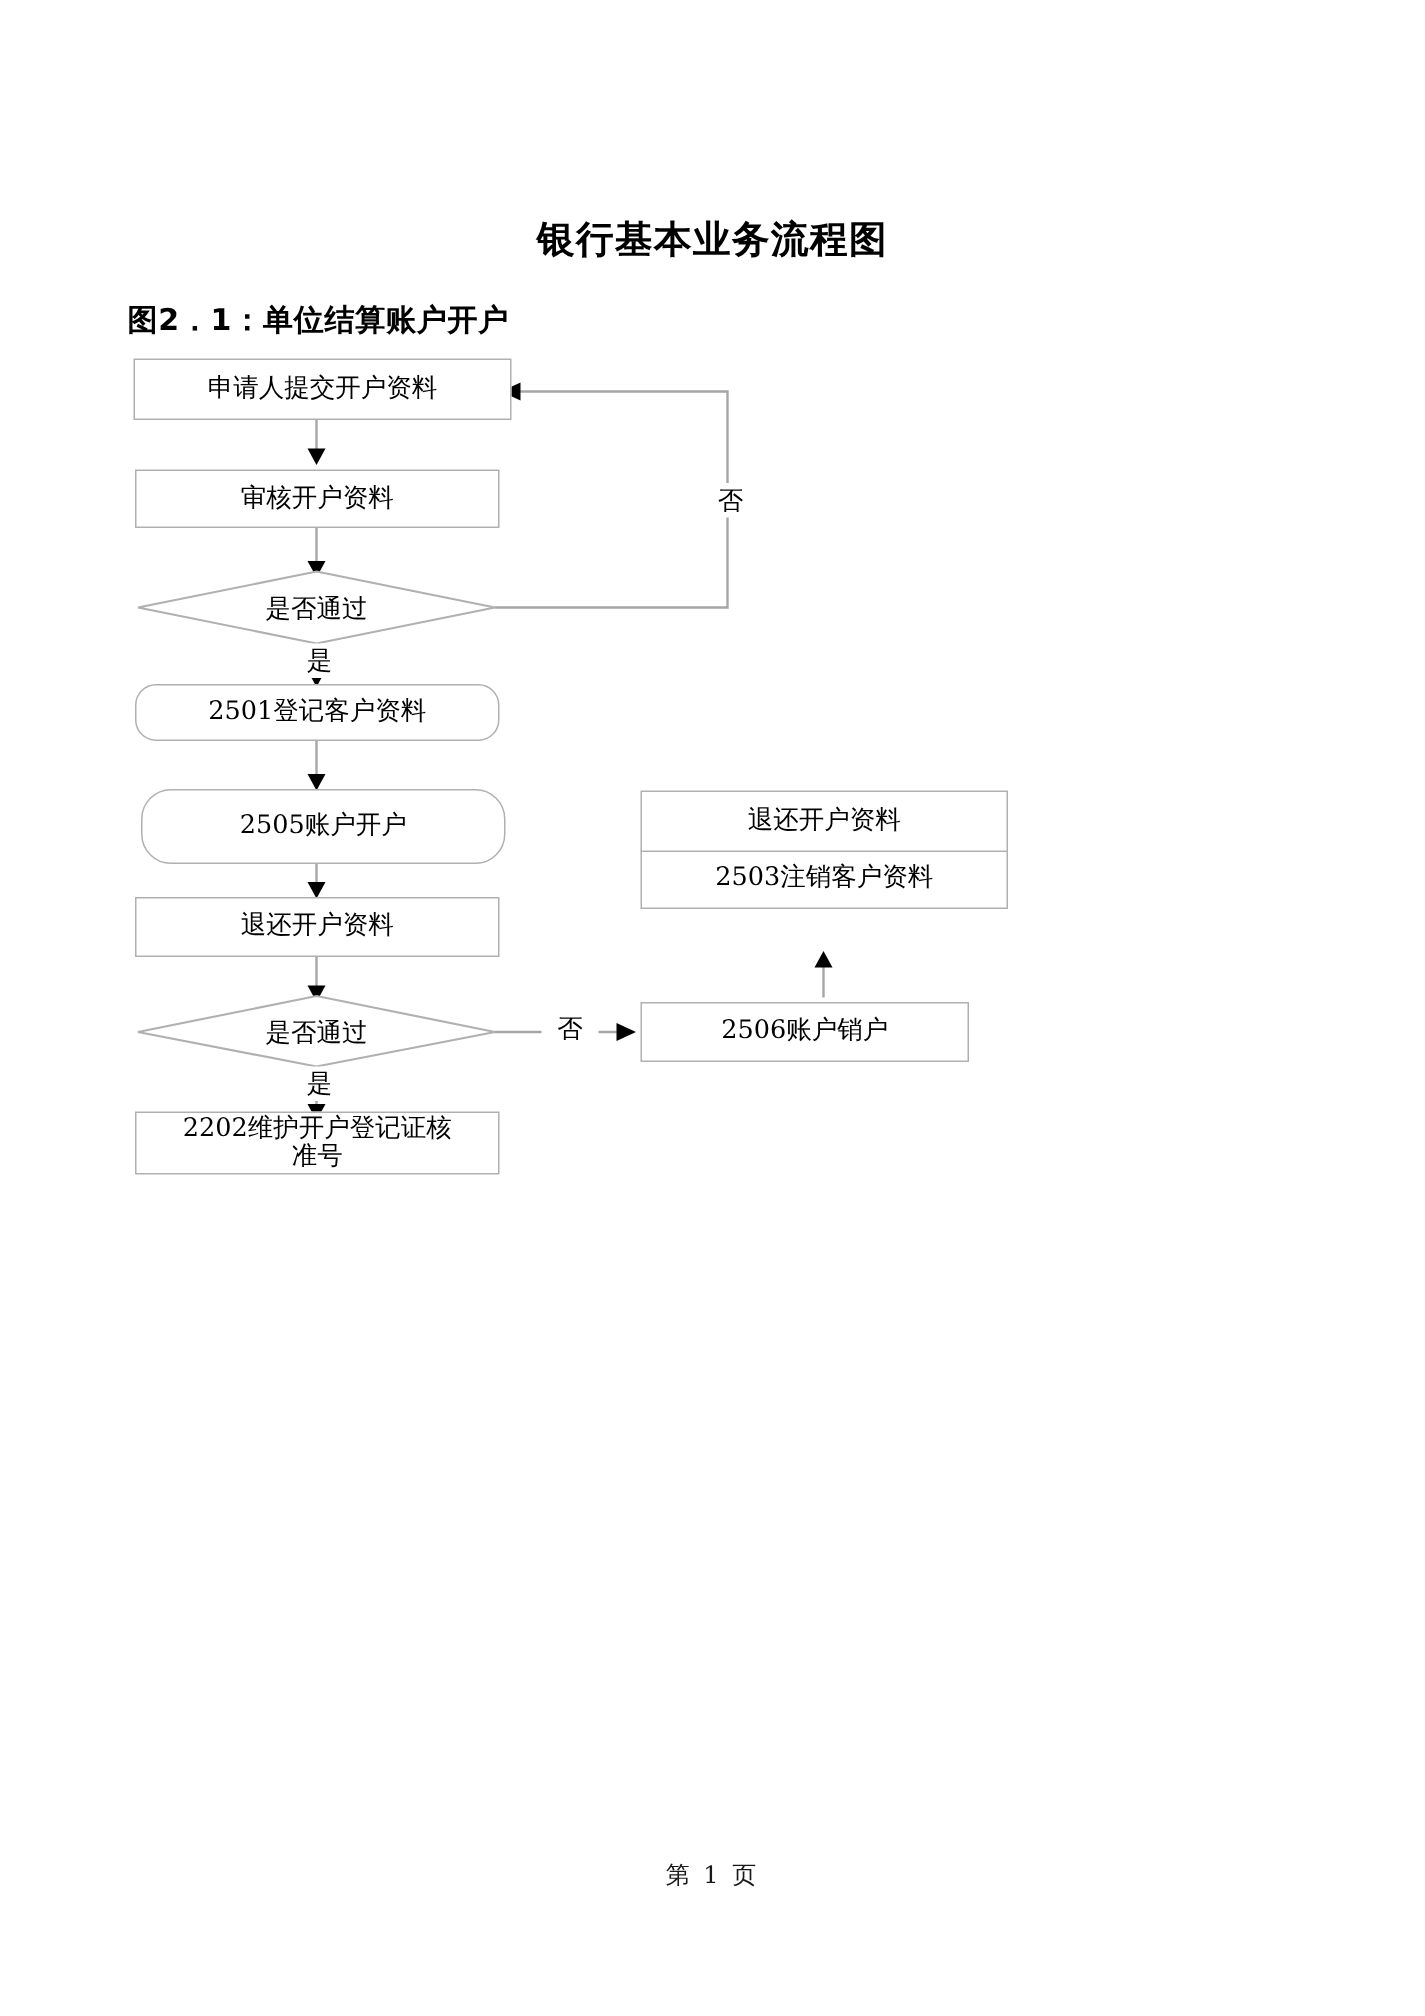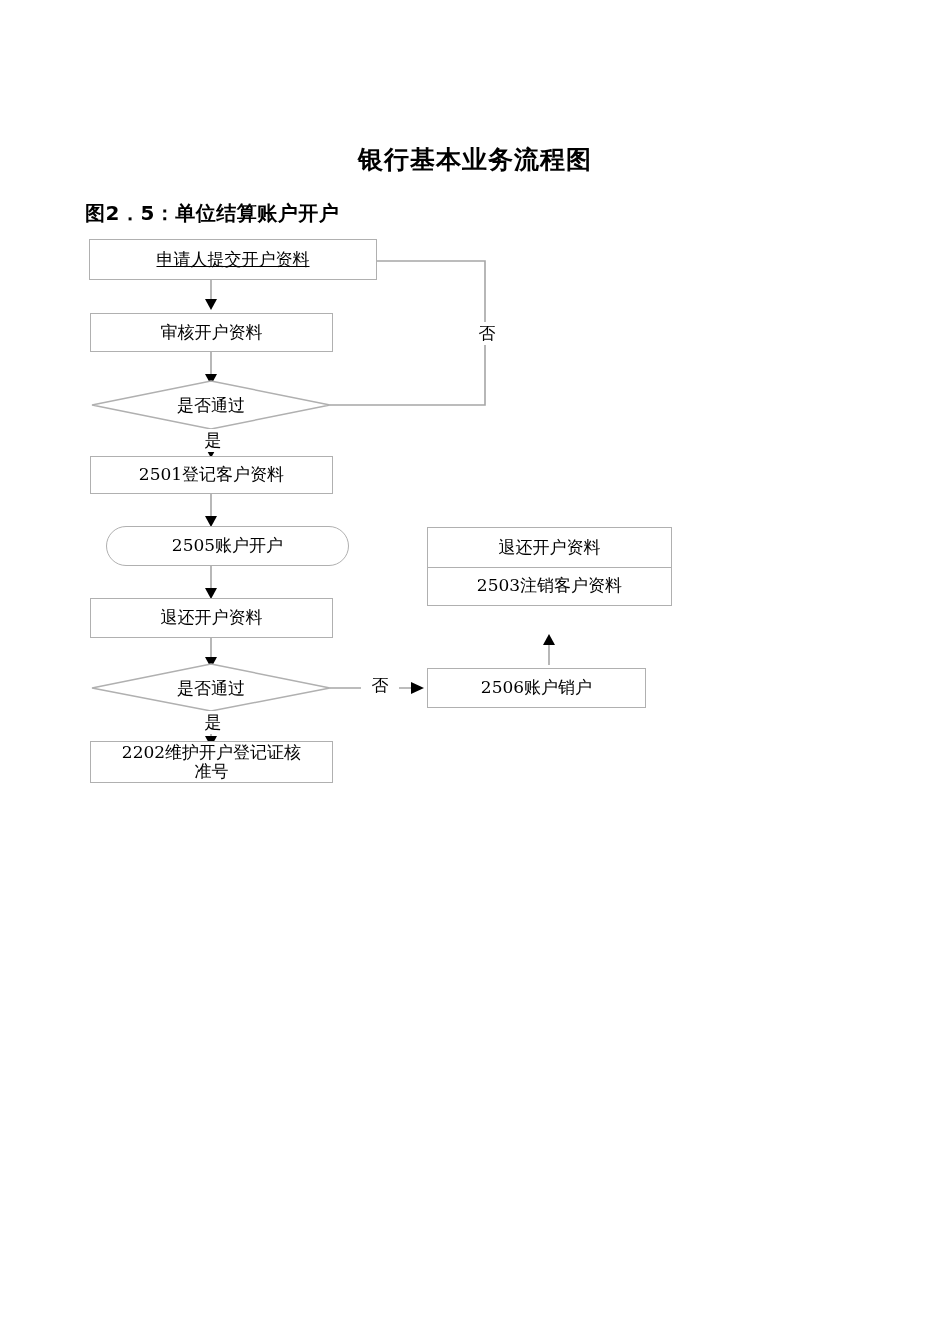--- a/index.html
+++ b/index.html
@@ -113,21 +113,21 @@
     letter-spacing: 2px;
   }
 </style>
 </head>
 <body>
 
 <div class="page">
 
   <h1 class="doc-title">银行基本业务流程图</h1>
 
-  <h2 class="doc-subtitle">图2．5：单位结算账户开户</h2>
+  <h2 class="doc-subtitle">图2．1：单位结算账户开户</h2>
 
   <div class="flow">
 
     <svg viewBox="0 0 950 820">
       <defs>
         <marker id="ah-down" viewBox="0 0 10 10" refX="5" refY="9" markerWidth="9" markerHeight="9" orient="auto-start-reverse">
           <path d="M 0 10 L 5 0 L 10 10 z" fill="#000000"></path>
         </marker>
       </defs>
 
@@ -180,29 +180,29 @@
 
         <polygon points="543,575 555,575 549,564"></polygon>
       </g>
 
       <g fill="#ffffff" stroke="#b0b0b0" stroke-width="1.4">
         <polygon points="211,381 330,405 211,429 92,405"></polygon>
         <polygon points="211,664 330,688 211,711 92,688"></polygon>
       </g>
     </svg>
 
-    <div class="node box" style="left:89px; top:239px; width:288px; height:41px;text-decoration:underline;">申请人提交开户资料</div>
+    <div class="node box" style="left:89px; top:239px; width:252px; height:41px;">申请人提交开户资料</div>
 
     <div class="node box" style="left:90px; top:313px; width:243px; height:39px;">审核开户资料</div>
 
     <div class="diamond-label" style="left:122px; top:391px; width:178px; height:28px;">是否通过</div>
 
-    <div class="node box" style="left:90px; top:456px; width:243px; height:38px;">2501登记客户资料</div>
-
-    <div class="node box" style="left:106px; top:526px; width:243px; height:40px;border-radius:20px;">2505账户开户</div>
+    <div class="node box" style="left:90px; top:456px; width:243px; height:38px;border-radius:14px;">2501登记客户资料</div>
+
+    <div class="node box" style="left:94px; top:526px; width:243px; height:50px;border-radius:20px;">2505账户开户</div>
 
     <div class="node box" style="left:90px; top:598px; width:243px; height:40px;">退还开户资料</div>
 
     <div class="diamond-label" style="left:122px; top:674px; width:178px; height:28px;">是否通过</div>
 
     <div class="node box" style="left:90px; top:741px; width:243px; height:42px; padding:0 28px;">2202维护开户登记证核准号</div>
 
     <div class="node box" style="left:427px; top:668px; width:219px; height:40px;">2506账户销户</div>
 
     <div class="node box" style="left:427px; top:566px; width:245px; height:40px;">2503注销客户资料</div>
@@ -212,14 +212,15 @@
     <div class="edge-label" style="left:468px; top:322px; width:34px;">否</div>
 
     <div class="edge-label" style="left:194px; top:429px; width:34px;">是</div>
 
     <div class="edge-label" style="left:361px; top:674px; width:34px;">否</div>
 
     <div class="edge-label" style="left:194px; top:711px; width:34px;">是</div>
 
   </div>
 
+  <div class="footer">第 1 页</div>
 
 </div>
 
 </body></html>

